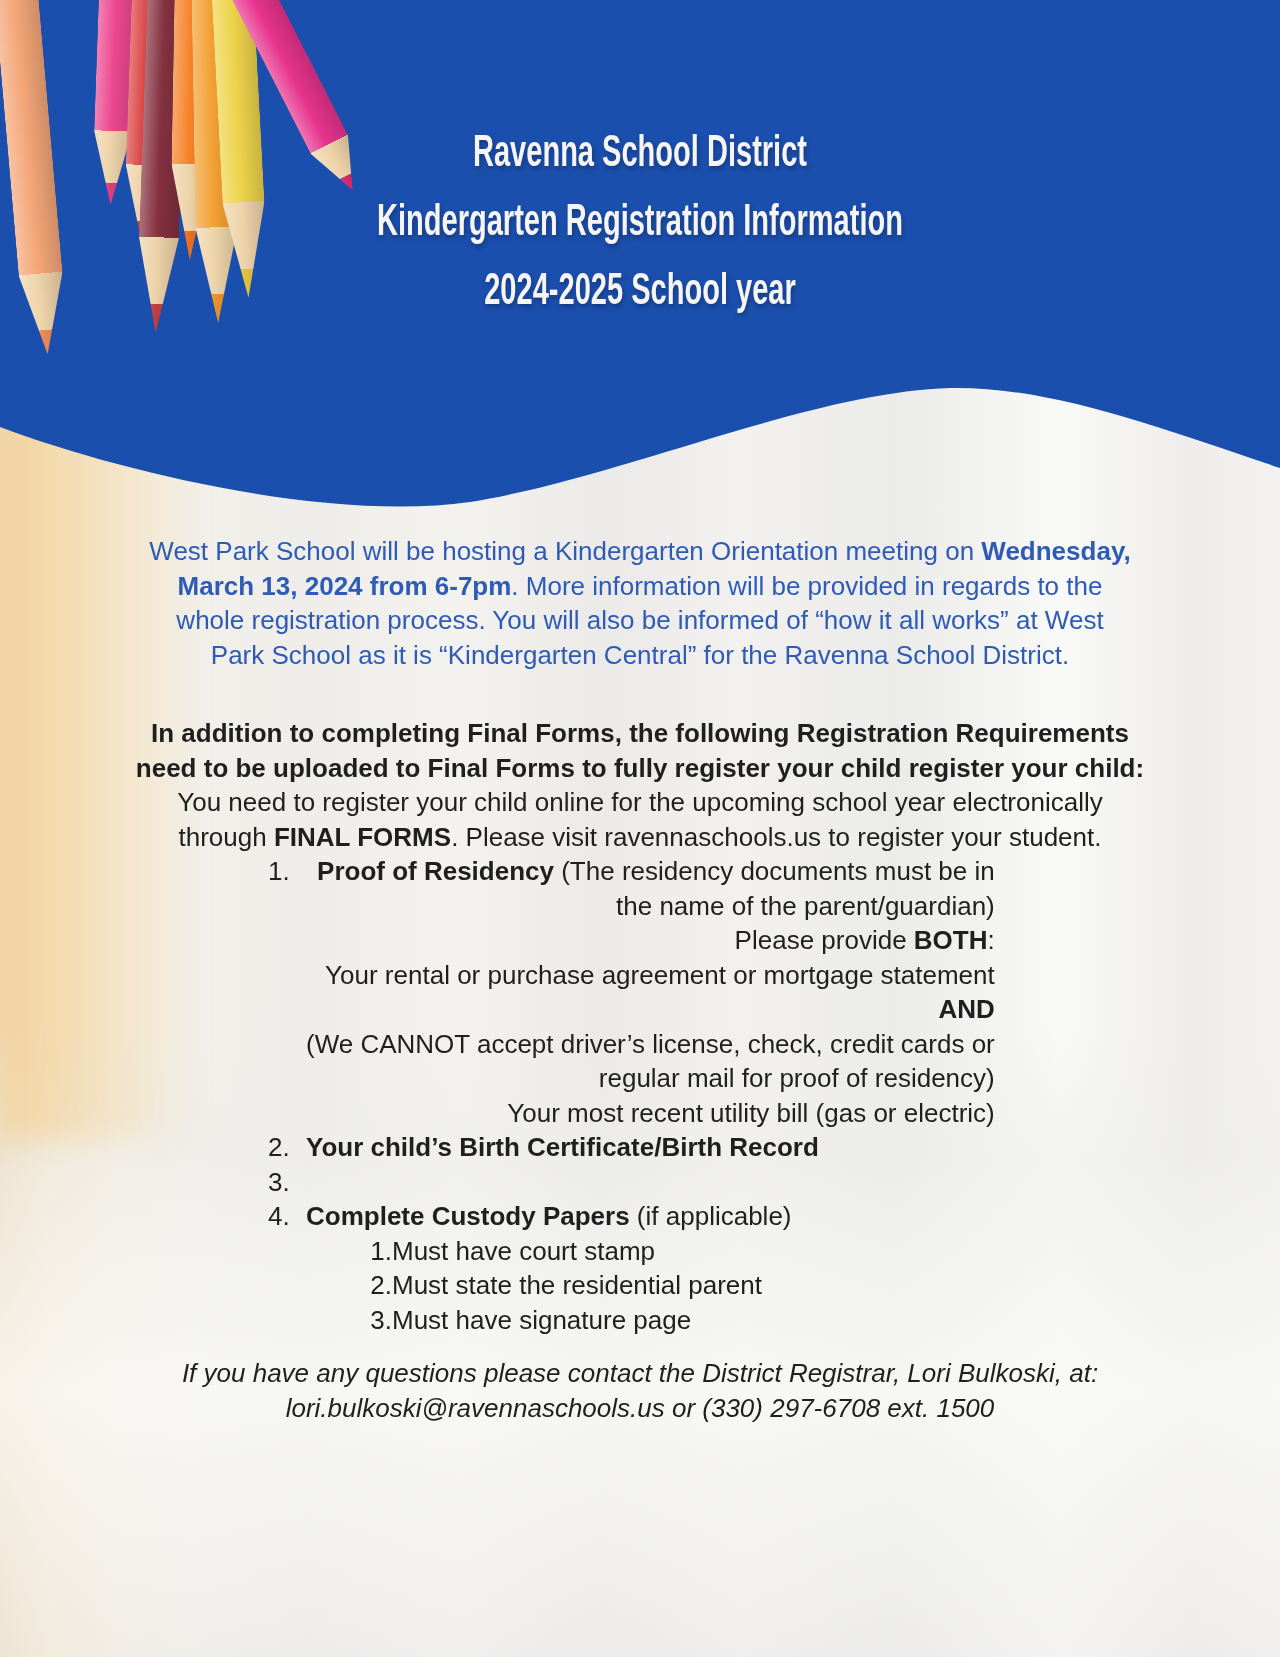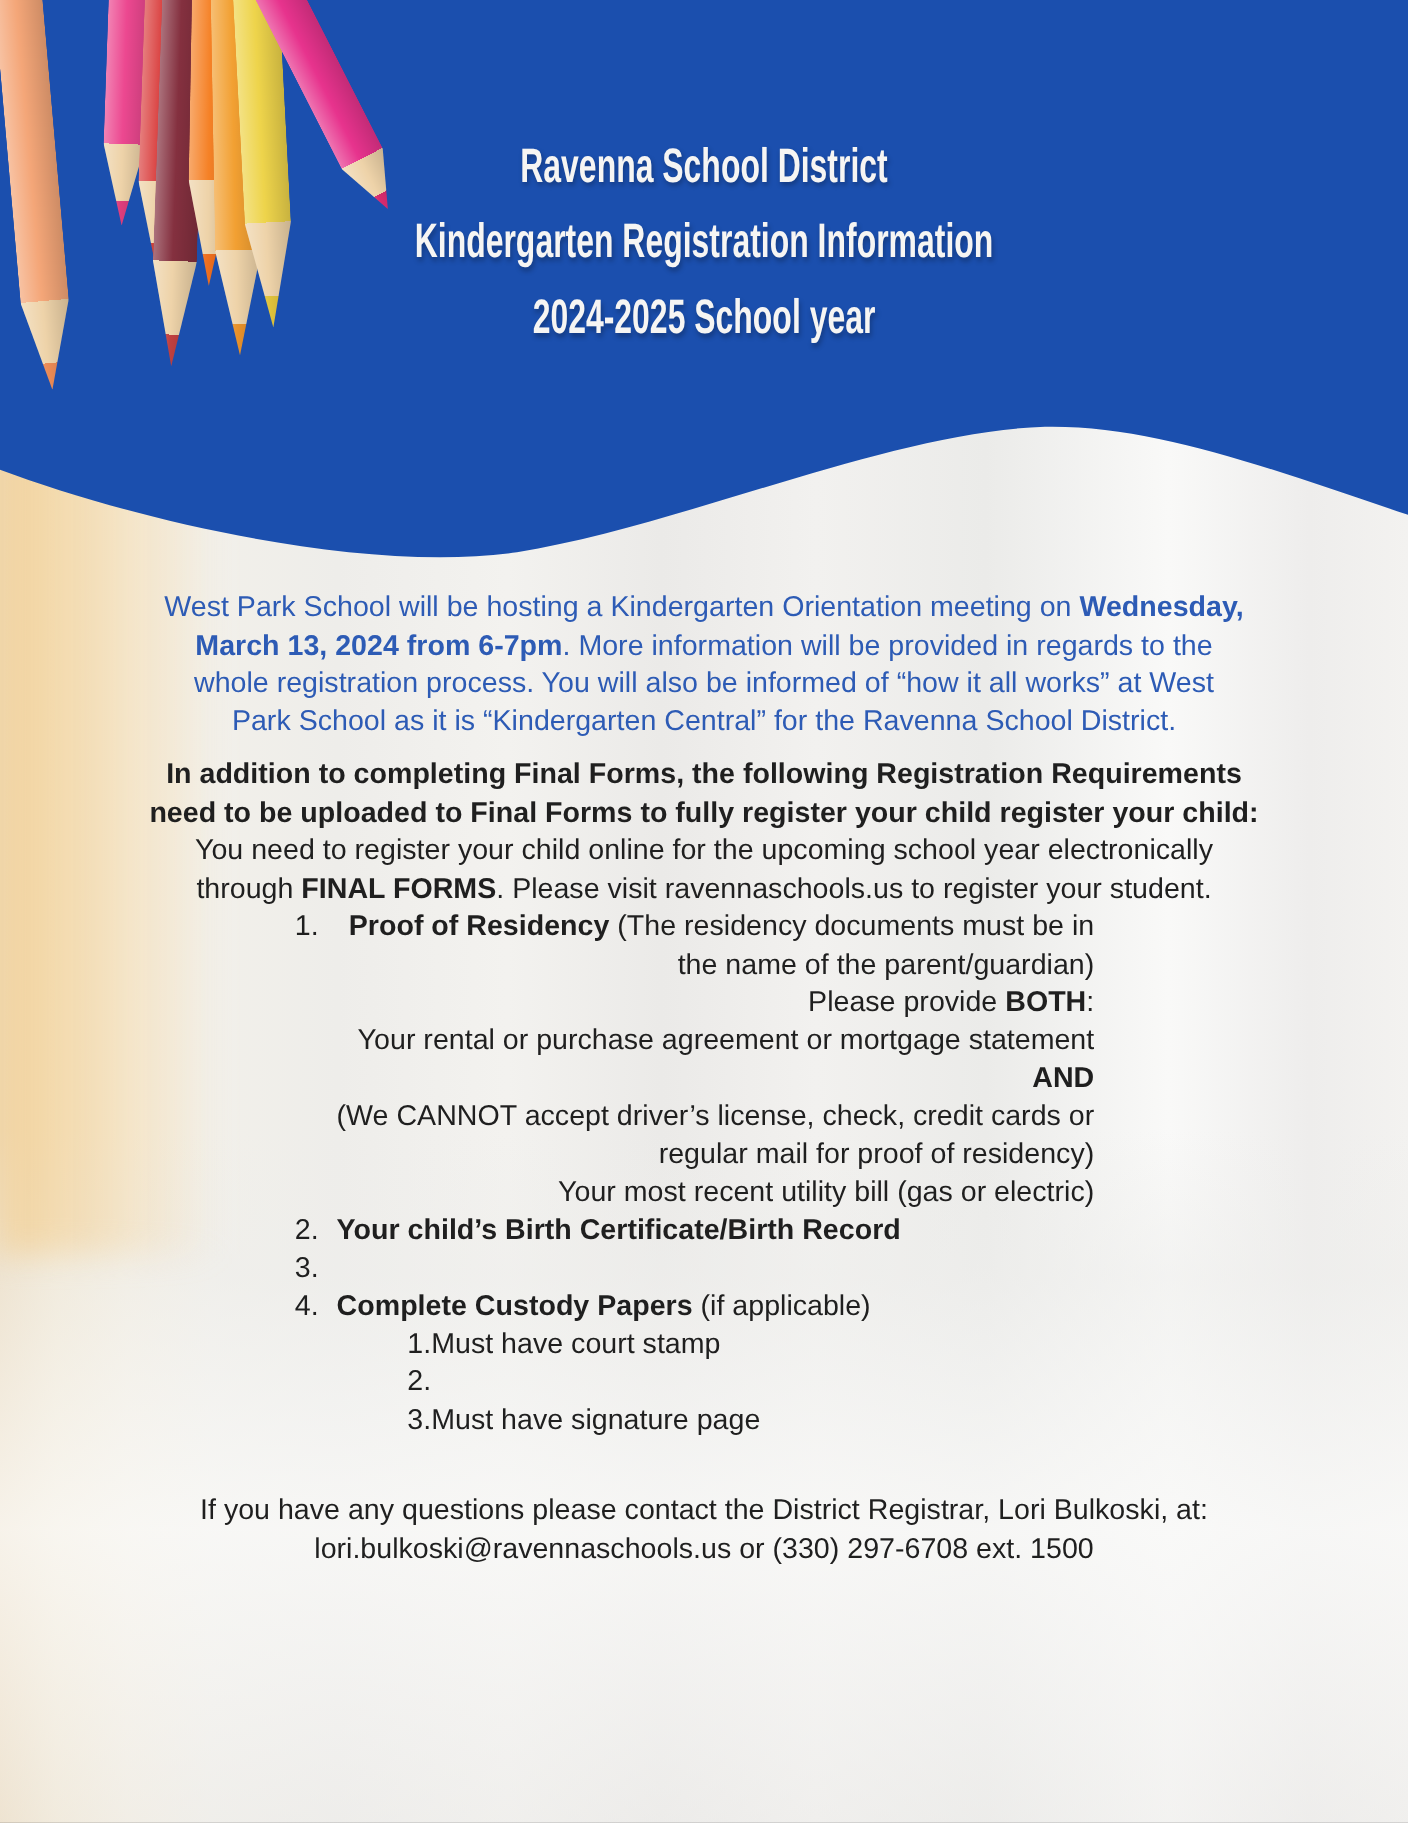--- a/index.html
+++ b/index.html
@@ -38,32 +38,32 @@
   
   .title{position:absolute;top:116px;left:0;width:100%;text-align:center;
     color:#f6f5f3;font-weight:bold;font-size:44px;line-height:69px;
     text-shadow:2px 3px 6px rgba(0,0,0,.28);}
   .title .line{display:block;transform:scaleX(.66);transform-origin:50% 50%;white-space:nowrap;letter-spacing:0;}
   
   .content{position:absolute;top:534px;left:100px;width:1080px;
     font-size:26px;line-height:34.5px;text-align:center;}
   .para{margin:0;}
   .gap-lg{margin-bottom:42px;}
-  .gap-md{margin-bottom:14px;}
+  .gap-md{margin-bottom:44px;}
   .b{font-weight:bold;}
   .blue{color:#2d5bb5;}
   
   .reqs{text-align:left;margin:0 0 0 168px;}
   .item{display:flex;align-items:flex-start;}
   .item .num{flex:0 0 38px;}
   .item .body{flex:0 1 auto;max-width:800px;text-align:right;}
   .sub{margin-left:56px;}
   .subitem{display:flex;}
   .subitem .num{flex:0 0 30px;}
-  .contact{margin-top:48px;}
+  .contact{margin-top:19px;font-style:italic;}
 </style>
 </head>
 <body>
 
 <div class="page">
 
   <div class="warm-patch"></div>
 
   <div class="header" style="background: rgb(27, 79, 174);">
     <div>
@@ -119,20 +119,21 @@
         <span class="num">4.</span>
         <div class="body">
           <div><span class="b">Complete Custody Papers</span><span> (if applicable)</span></div>
           <div class="sub">
             <div class="subitem">
               <span class="num">1.</span>
               <span>Must have court stamp</span>
             </div>
             <div class="subitem">
               <span class="num">2.</span>
+              <span>Must state the residential parent</span>
             </div>
             <div class="subitem">
               <span class="num">3.</span>
               <span>Must have signature page</span>
             </div>
           </div>
         </div>
       </div>
 
     </div>

